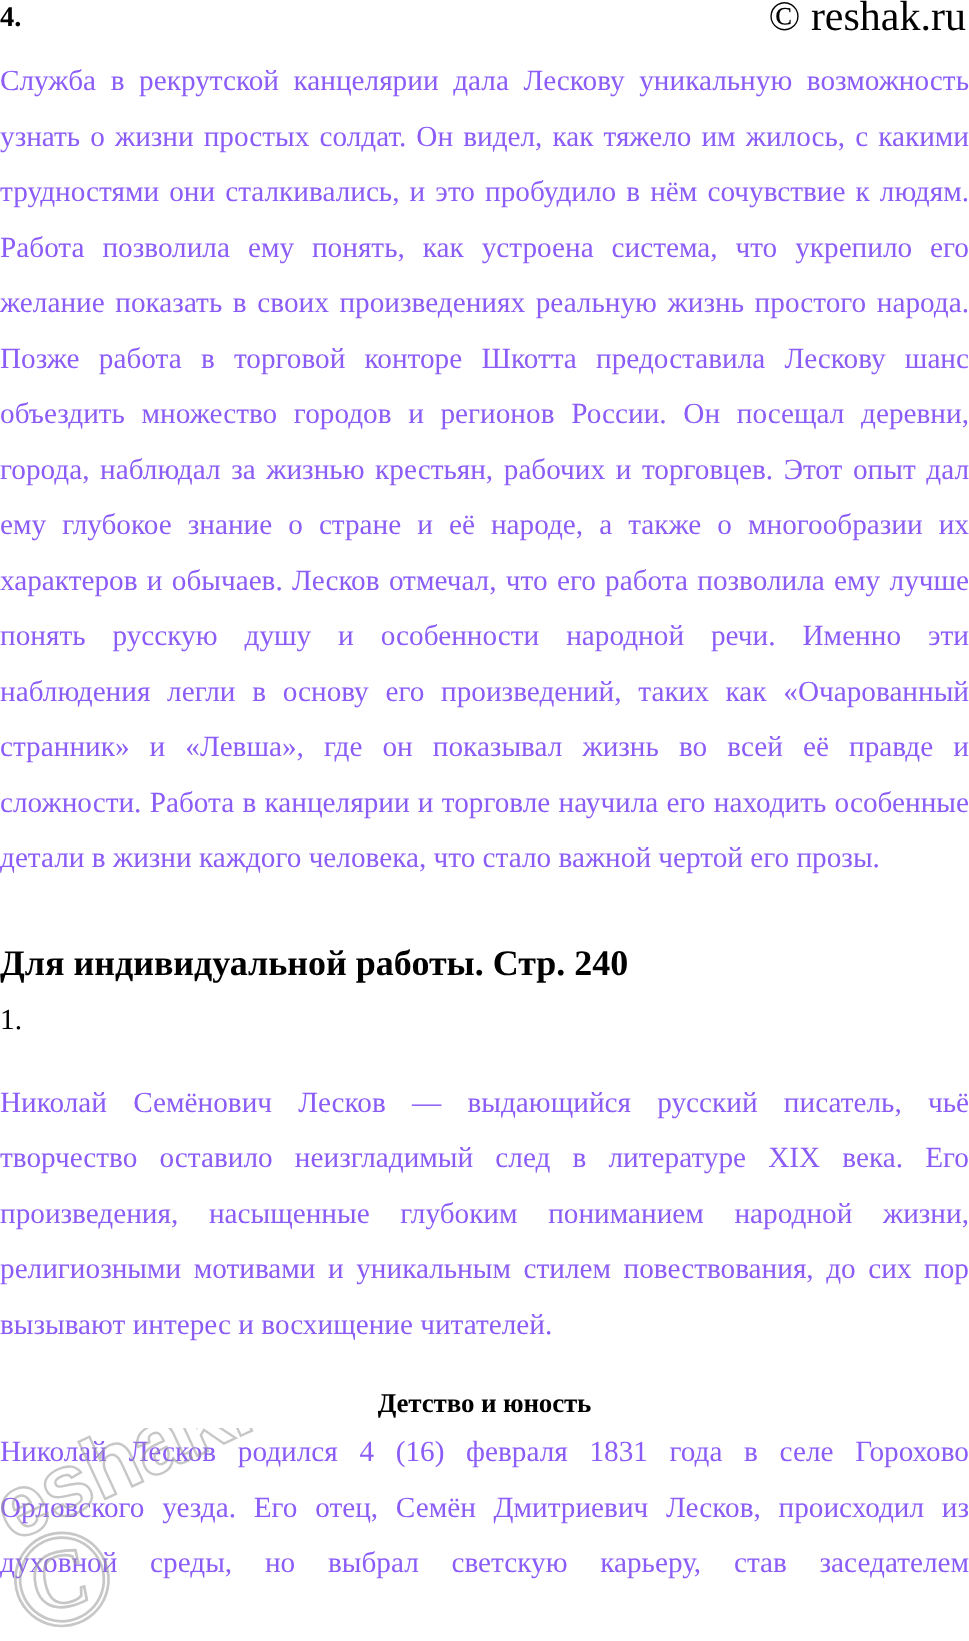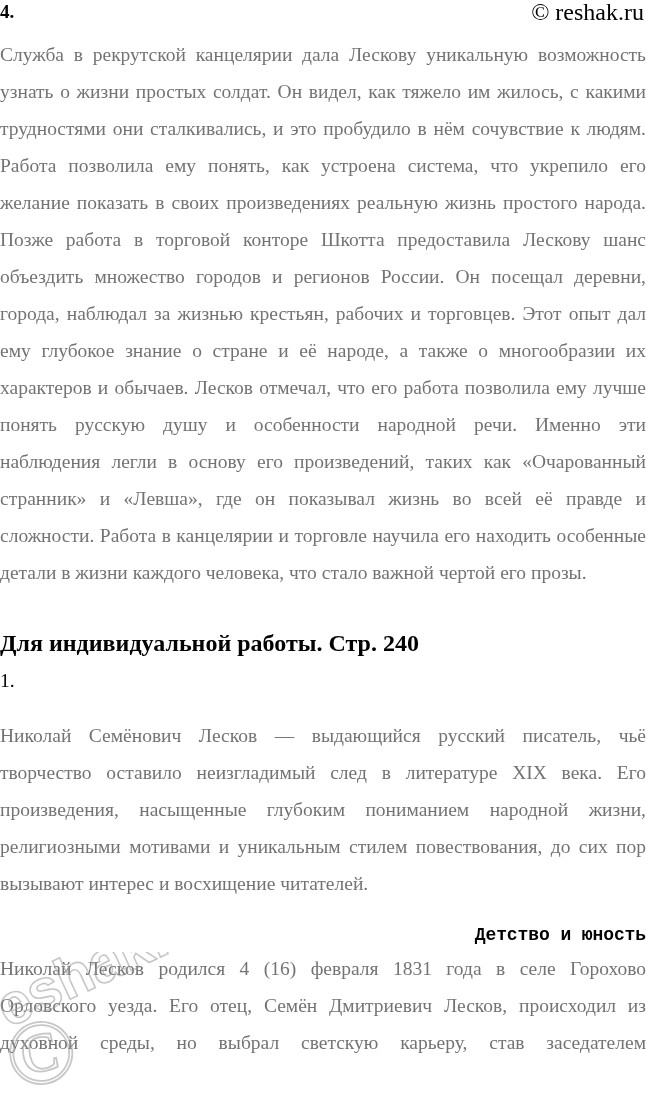--- a/index.html
+++ b/index.html
@@ -38,67 +38,67 @@
   }
   .task-number {
     font-family: "Liberation Serif", "DejaVu Serif", serif;
     font-size: 19px;
     font-weight: bold;
     line-height: 24px;
     letter-spacing: 0px;
   }
   .copyright {
     font-family: "Liberation Serif", "DejaVu Serif", serif;
-    font-size: 24px;
+    font-size: 28px;
     font-weight: normal;
     line-height: 24px;
     padding-right: 2px;
   }
 
   
   .content {
     position: absolute;
     top: 36px;
     left: 0px;
     width: 646px;
   }
 
   p.body-par {
     margin: 0;
     font-family: "Liberation Serif", "DejaVu Serif", serif;
     font-size: 19.5px;
     line-height: 37px;
     text-align: justify;
     text-justify: inter-word;
-    color: #737373;
+    color: #8b5cf6;
     hyphens: none;
   }
   
   p.body-par.last-flush::after {
     content: "";
     display: inline-block;
     width: 100%;
   }
 
   h3.bold-serif-heading {
     margin: 0;
     font-family: "Liberation Serif", "DejaVu Serif", serif;
     font-size: 24px;
     font-weight: bold;
     line-height: 37px;
     text-align: left;
   }
 
   h3.bold-sans-heading {
     margin: 0;
-    font-family: Liberation Mono, monospace;
+    font-family: Liberation Serif, serif;
     font-size: 18px;
     font-weight: bold;
     line-height: 30px;
-    text-align: right;
+    text-align: center;
     letter-spacing: -0.1px;
   }
 
   .item-number {
     margin: 0;
     font-family: "Liberation Serif", "DejaVu Serif", serif;
     font-size: 19.5px;
     font-weight: normal;
     line-height: 37px;
     text-align: left;

